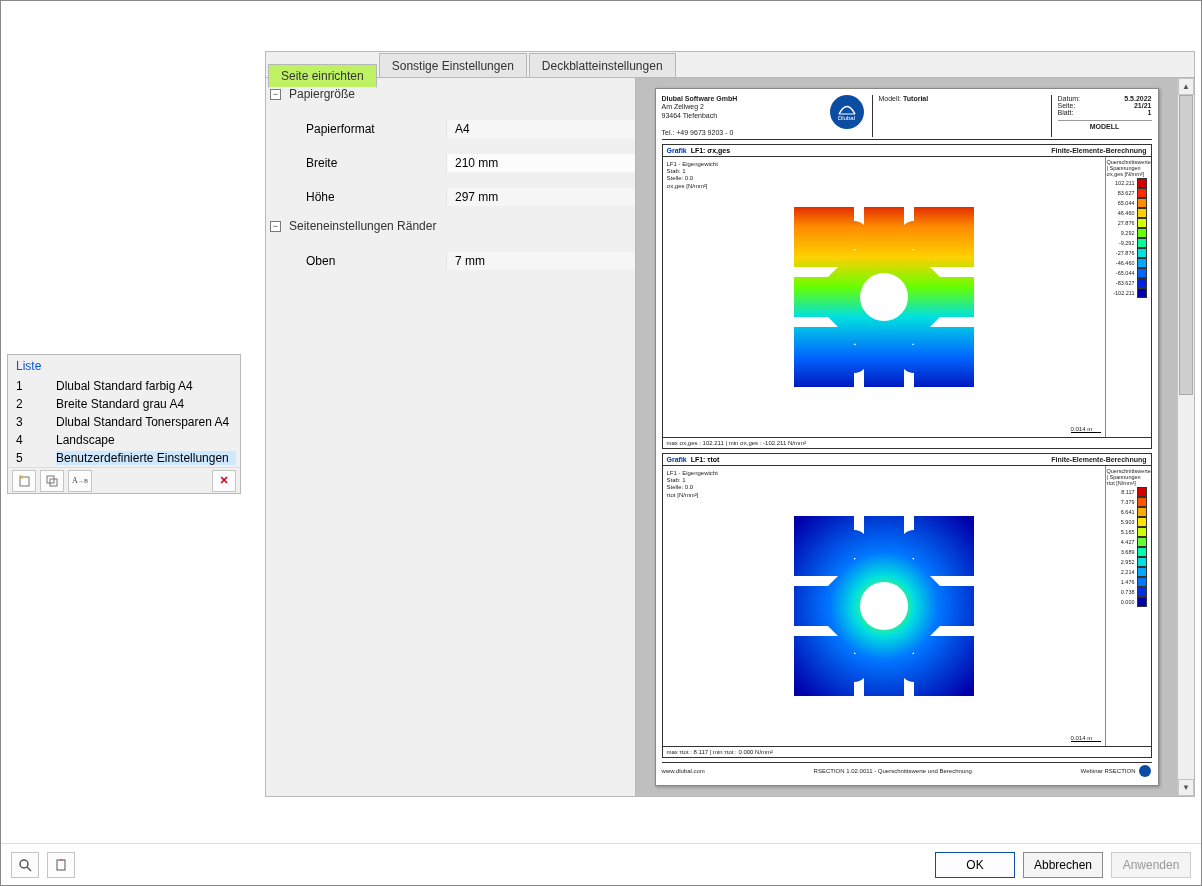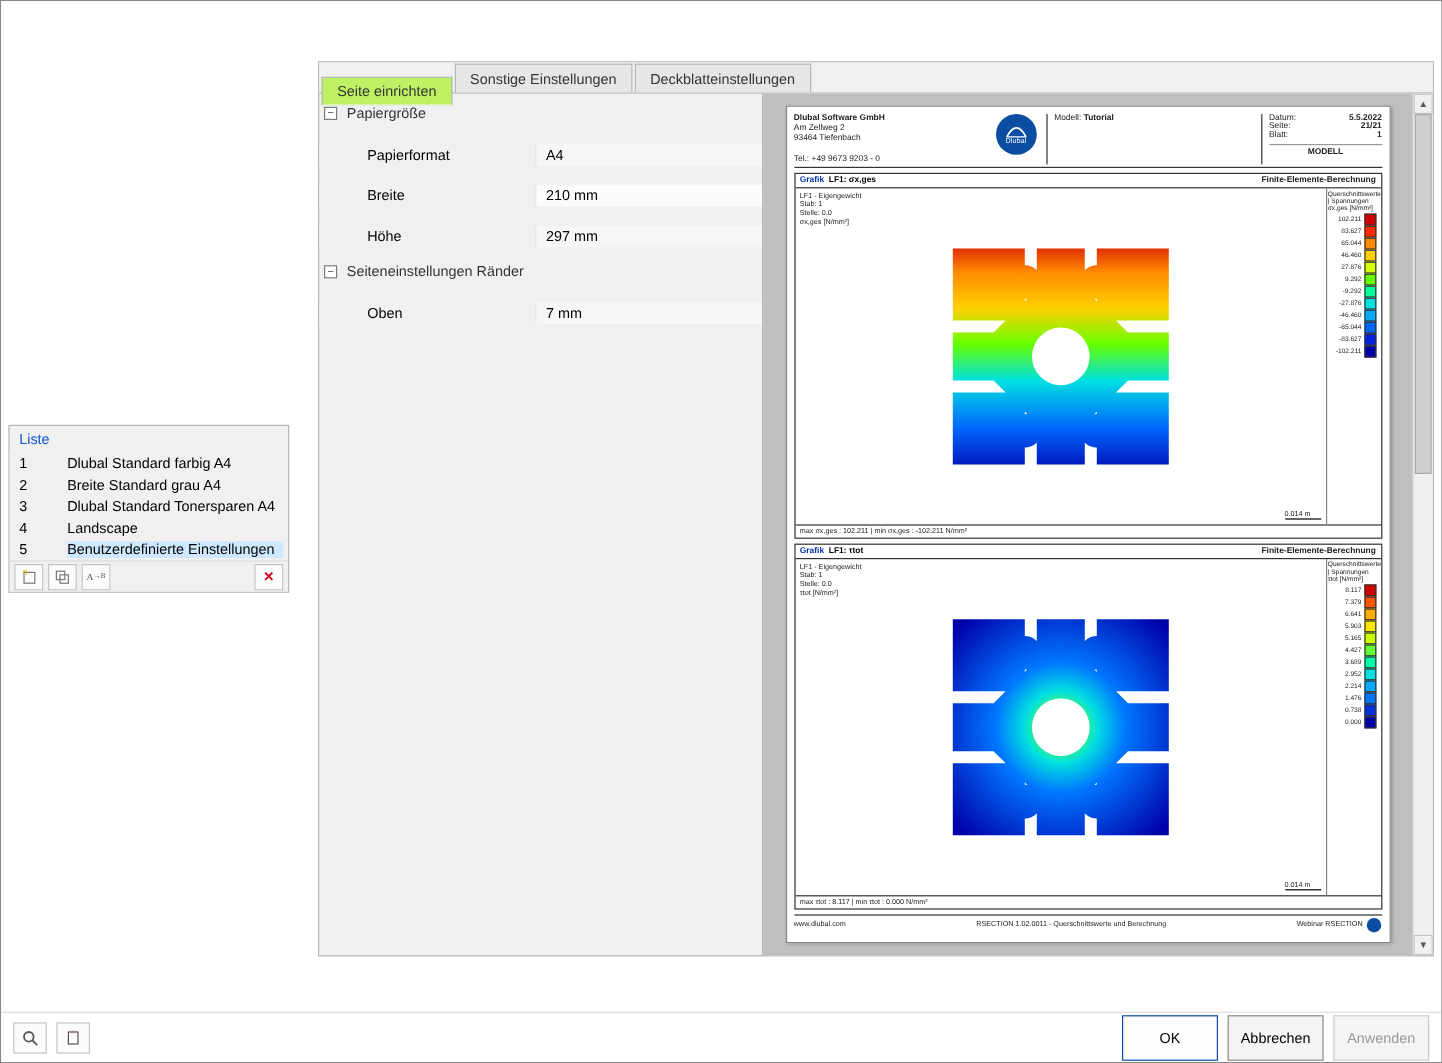--- a/index.html
+++ b/index.html
@@ -79,21 +79,21 @@
   .pf-logo { width:12px; height:12px; background:#0a4da3; border-radius:6px; }
 
   .vscroll { width:17px; background:#f0f0f0; border-left:1px solid #c5c5c5; display:flex; flex-direction:column; }
   .vsb-btn { height:17px; display:flex; align-items:center; justify-content:center; background:#f0f0f0; border:1px solid #c5c5c5; font-size:8px; color:#555; }
   .vsb-track { flex:1; background:#efefef; position:relative; }
   .vsb-thumb { position:absolute; left:1px; right:1px; top:0; height:300px; background:#cfcfcf; border:1px solid #aaa; }
 
   .bottombar { height:42px; border-top:1px solid #ddd; display:flex; align-items:center; padding:0 10px; gap:8px; background:#fff; }
   .bt-icon { width:28px; height:26px; border:1px solid #c5c5c5; background:#fcfcfc; display:flex; align-items:center; justify-content:center; color:#555; }
   .bt-spacer { flex:1; }
-  .btn { min-width:80px; height:38px; border:1px solid #8a8a8a; background:#f4f4f4; display:flex; align-items:center; justify-content:center; font-size:12px; }
+  .btn { min-width:80px; height:26px; border:1px solid #8a8a8a; background:#f4f4f4; display:flex; align-items:center; justify-content:center; font-size:12px; }
   .btn.primary { border:1px solid #0a4da3; background:#fdfdff; }
   .btn.disabled { color:#999; border-color:#ccc; background:#f4f4f4; }
 
   .fea-shape { width:200px; height:200px; }
 </style>
 </head>
 <body>
 
 <svg width="0" height="0" style="position:absolute">
   <defs>

